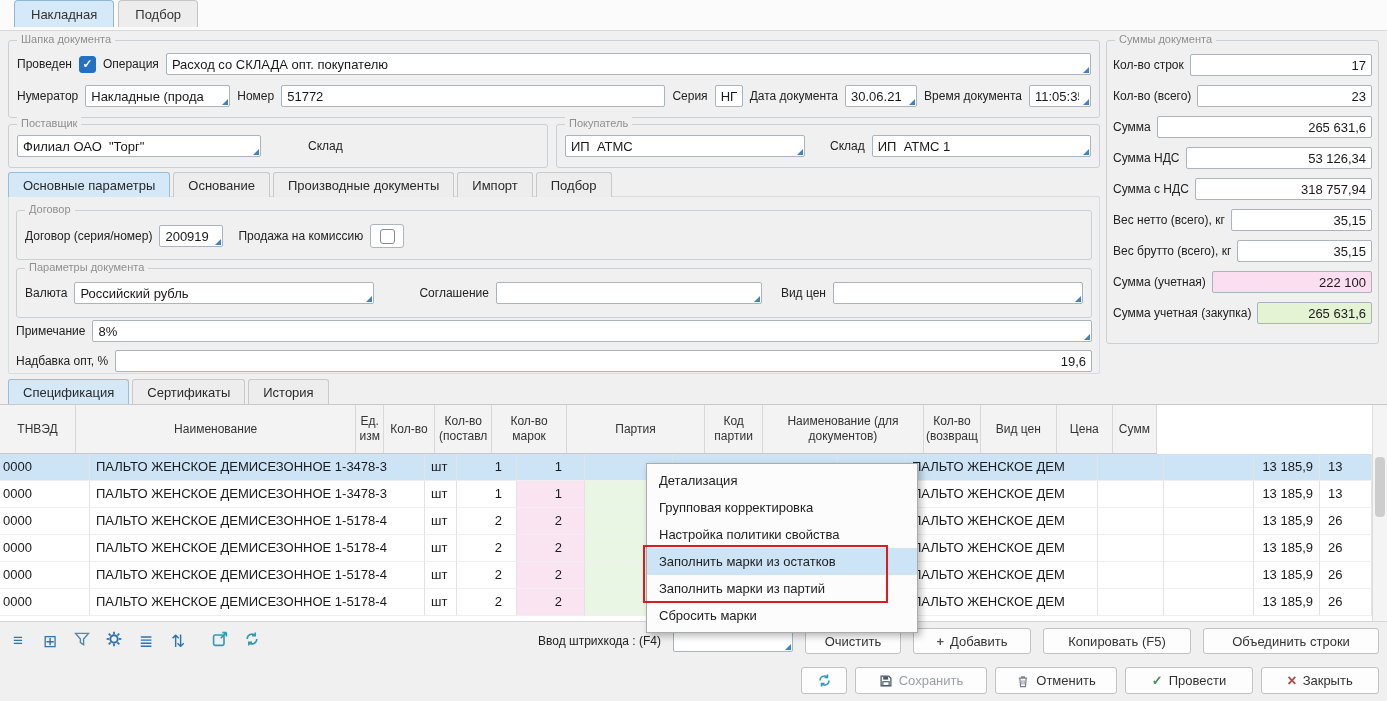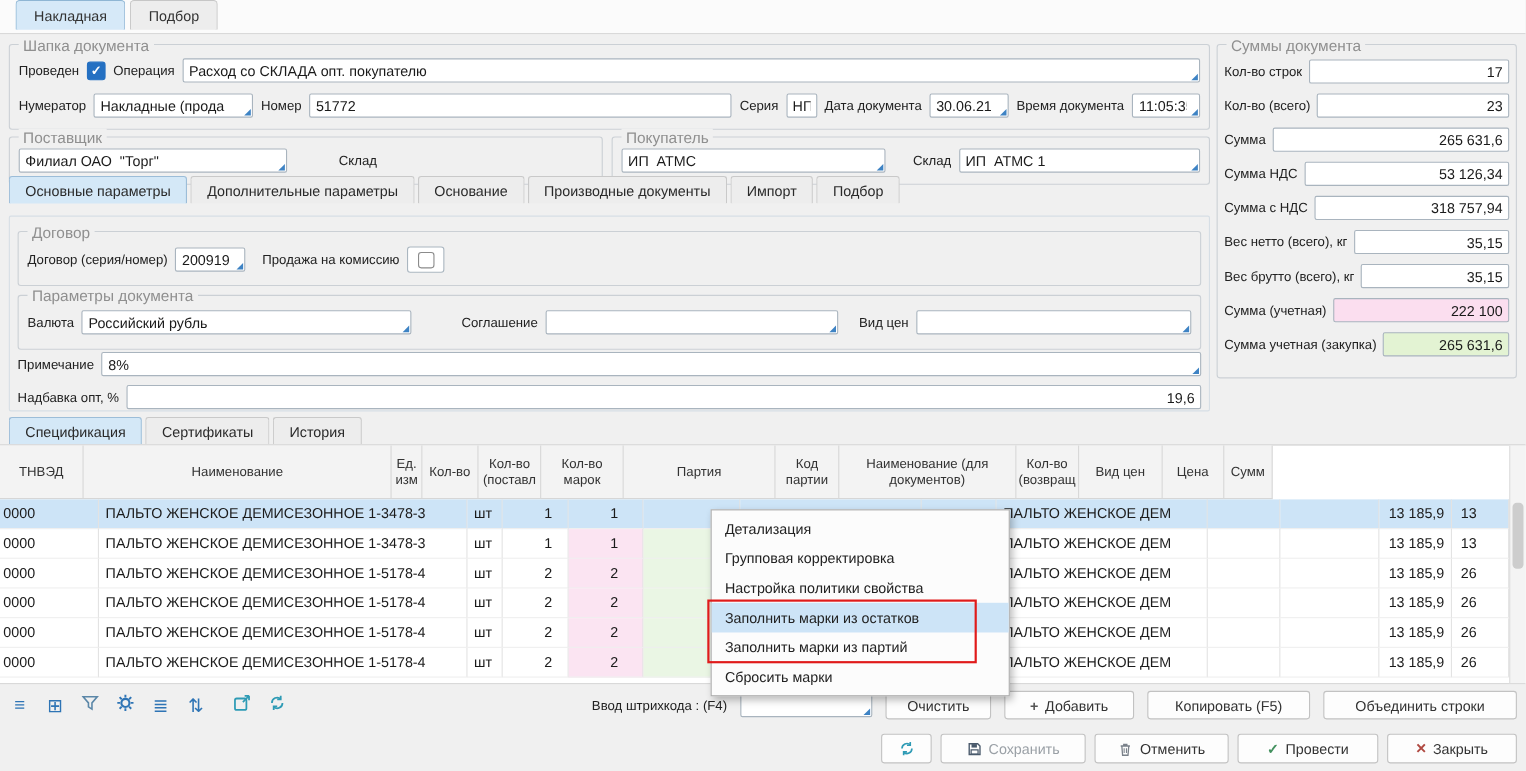--- a/index.html
+++ b/index.html
@@ -25,21 +25,21 @@
     background:#fbfbfb; border-bottom:1px solid #d9d9d9;
     display:flex; padding-left:14px; }
   .toptab { height:27px; display:inline-flex; align-items:center; padding:0 16px;
     background:#ededed; border:1px solid #c6c6c6; border-bottom:none;
     border-radius:4px 4px 0 0; margin-right:4px; color:#333; }
   .toptab.active { background:#d6e9f8; border-color:#8fb6d4; }
 
   
   .group { position:absolute; border:1px solid #cbd0d5; border-radius:3px; }
   .legend { position:absolute; top:-8px; left:8px; background:#f0f0f0;
-    padding:0 4px; font-size:14px; color:#8f8f8f; white-space:nowrap; }
+    padding:0 4px; font-size:11px; color:#8f8f8f; white-space:nowrap; }
   .frow { position:absolute; left:8px; right:8px; display:flex; align-items:center; gap:7px; }
 
   .checkbox { width:17px; height:17px; border:1px solid #8b8b8b; border-radius:3px;
     background:#fff; display:inline-flex; align-items:center; justify-content:center; flex:none; }
   .checkbox.checked { background:#2470c2; border-color:#2470c2; }
   .checkbox.checked::after { content:"✓"; color:#fff; font-size:12px; font-weight:bold; line-height:1; }
   .checkbox.small { width:15px; height:15px; }
   .cb-frame { width:34px; height:24px; border:1px solid #aab6c0; border-radius:3px; background:#fff;
     display:inline-flex; align-items:center; justify-content:center; flex:none; }
 
@@ -212,23 +212,22 @@
         <input class="pink" value="222 100" style="">
       </div>
     <div class="sumrow">
         <span class="lbl">Сумма учетная (закупка)</span>
         <input class="green" value="265 631,6" style="">
       </div>
   </div>
 </div>
 
 <div class="tabpanel"></div>
-<div class="tabsrow" style="left:8px;top:160px;align-items:center;">
+<div class="tabsrow" style="left:8px;top:172px;align-items:center;">
   <div class="tab active">Основные параметры</div>
-  <div class="tab">Дополнительные параметры</div>
   <div class="tab">Основание</div>
   <div class="tab">Производные документы</div>
   <div class="tab">Импорт</div>
   <div class="tab">Подбор</div>
 </div>
 
 <div class="group" style="left:16px;top:210px;width:1076px;height:50px;">
   <div class="legend">Договор</div>
   <div class="frow" style="top:13px;">
     <span class="lbl">Договор (серия/номер)</span>

